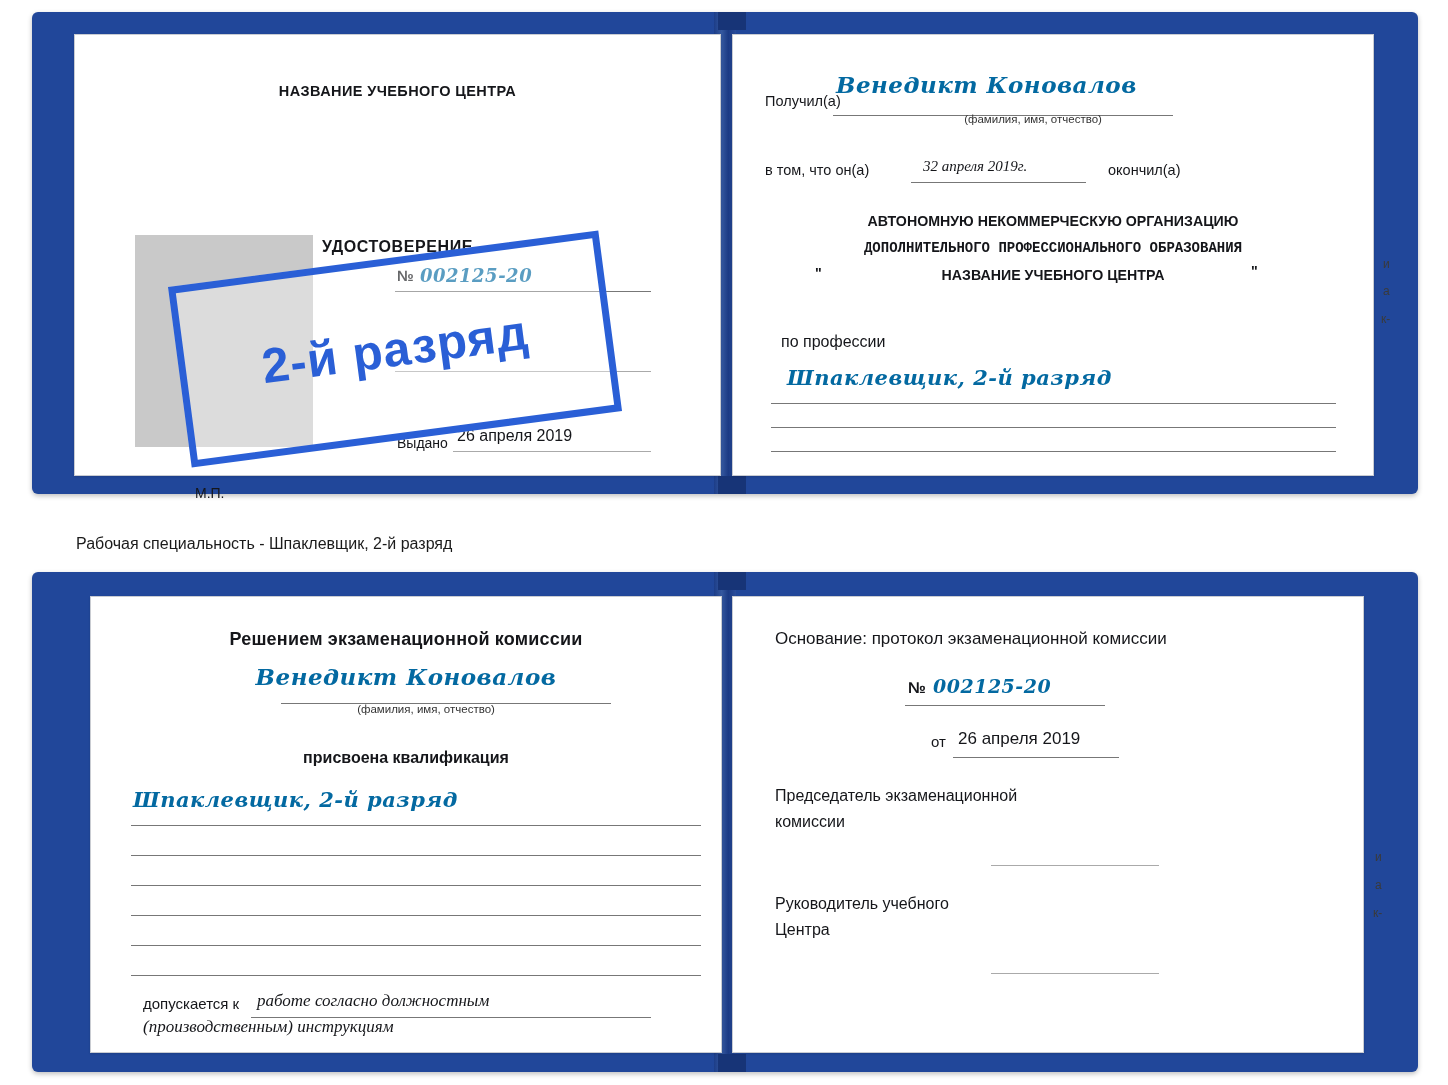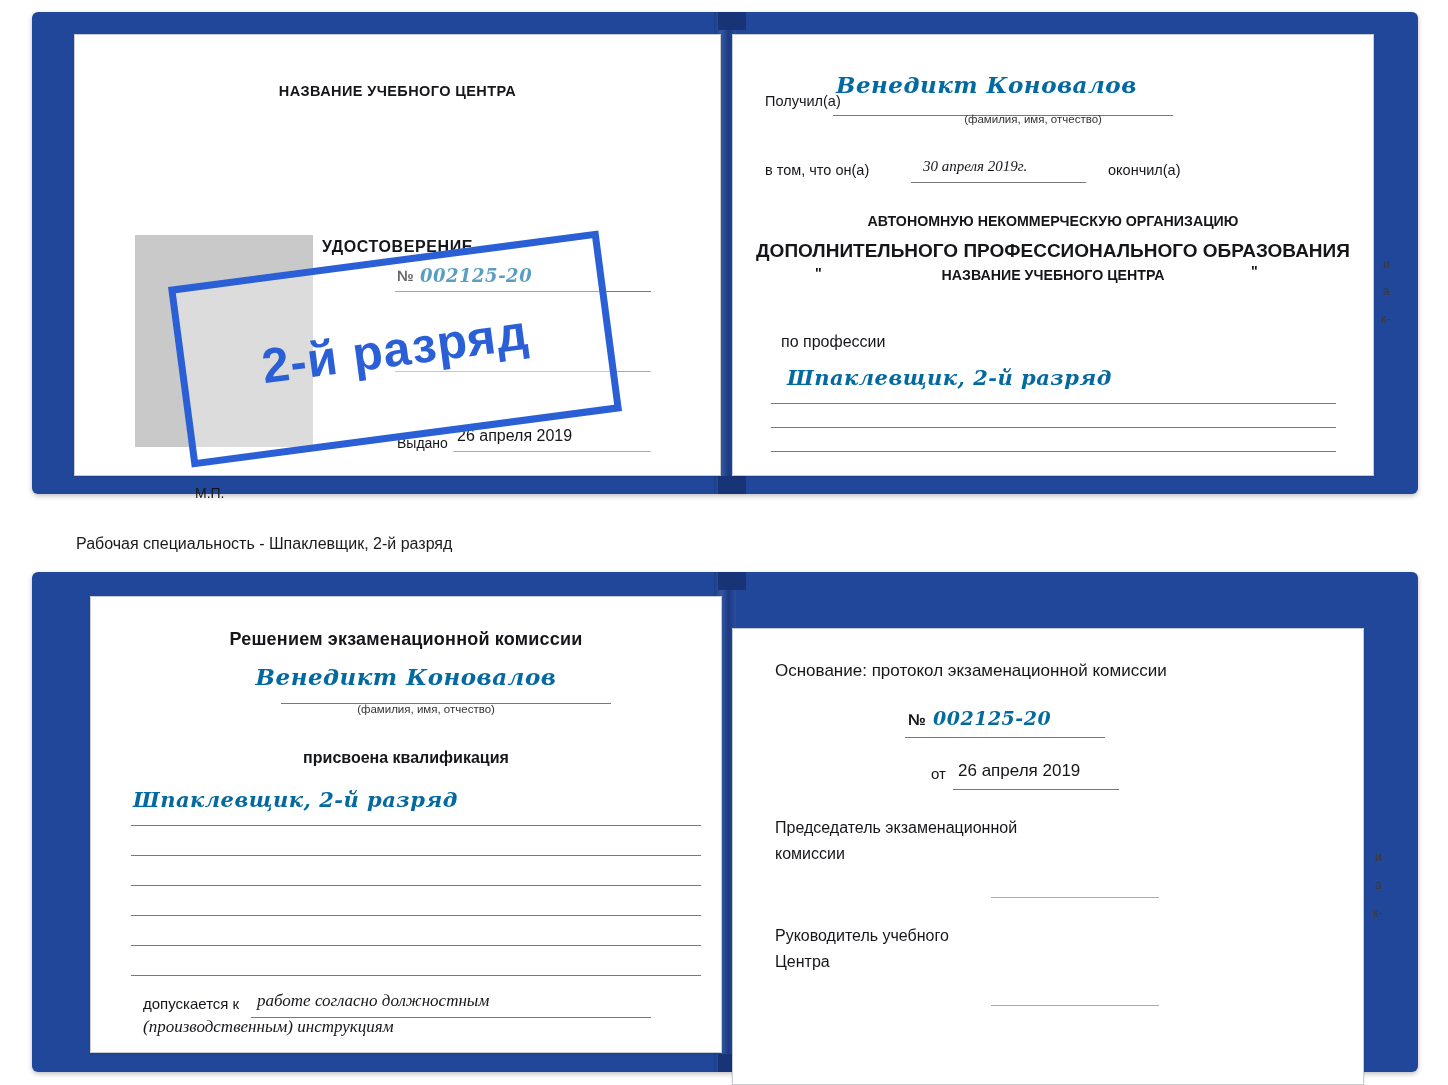--- a/index.html
+++ b/index.html
@@ -142,26 +142,26 @@
     </div>
 
     <div class="page" style="left:700px; top:22px; width:640px; height:440px;">
 
       <div class="t" style="left:32px; top:58px; font-size:14.5px;">Получил(а)</div>
       <div class="t hand" style="left:103px; top:36px; font-size:23px;">Венедикт Коновалов</div>
       <div class="line" style="left:100px; top:80px; width:340px;"></div>
       <div class="t smallcap center" style="left:180px; top:78px; width:240px;">(фамилия, имя, отчество)</div>
 
       <div class="t" style="left:32px; top:127px; font-size:14.5px;">в том, что он(а)</div>
-      <div class="t ital" style="left:190px; top:123px; font-size:15px;">30 апреля 2019г.</div>
+      <div class="t ital" style="left:190px; top:123px; font-size:15px;">32 апреля 2019г.</div>
       <div class="line" style="left:178px; top:147px; width:175px;"></div>
       <div class="t" style="left:375px; top:127px; font-size:14.5px;">окончил(а)</div>
 
       <div class="t center bold" style="left:30px; top:178px; width:580px; font-size:14.2px;">АВТОНОМНУЮ НЕКОММЕРЧЕСКУЮ ОРГАНИЗАЦИЮ</div>
-      <div class="t center bold" style="left:20px; top:205px; width:600px; font-size:19px;">ДОПОЛНИТЕЛЬНОГО ПРОФЕССИОНАЛЬНОГО ОБРАЗОВАНИЯ</div>
+      <div class="t center bold" style="left:20px; top:205px; width:600px; font-size:14px;font-family:Liberation Mono, monospace;">ДОПОЛНИТЕЛЬНОГО ПРОФЕССИОНАЛЬНОГО ОБРАЗОВАНИЯ</div>
       <div class="t bold" style="left:82px; top:230px; font-size:14.2px;">"</div>
       <div class="t center bold" style="left:30px; top:232px; width:580px; font-size:14.2px;">НАЗВАНИЕ УЧЕБНОГО ЦЕНТРА</div>
       <div class="t bold" style="left:518px; top:228px; font-size:14.2px;">"</div>
 
       <div class="t" style="left:48px; top:298px; font-size:16px;">по профессии</div>
       <div class="t hand" style="left:54px; top:330px; font-size:21px;">Шпаклевщик, 2-й разряд</div>
 
       <div class="line" style="left:38px; top:368px; width:565px;"></div>
       <div class="line" style="left:38px; top:392px; width:565px;"></div>
       <div class="line" style="left:38px; top:416px; width:565px;"></div>
@@ -201,21 +201,21 @@
       <div class="line" style="left:40px; top:318px; width:570px;"></div>
       <div class="line" style="left:40px; top:348px; width:570px;"></div>
       <div class="line" style="left:40px; top:378px; width:570px;"></div>
 
       <div class="t" style="left:52px; top:398px; font-size:15px;">допускается к</div>
       <div class="t ital" style="left:166px; top:394px; font-size:17px;">работе согласно должностным</div>
       <div class="line" style="left:160px; top:420px; width:400px;"></div>
       <div class="t ital" style="left:52px; top:420px; font-size:17px;">(производственным) инструкциям</div>
     </div>
 
-    <div class="page" style="left:700px; top:24px; width:630px; height:455px;margin-top:32px;">
+    <div class="page" style="left:700px; top:24px; width:630px; height:455px;">
 
       <div class="t" style="left:42px; top:32px; font-size:17px;">Основание: протокол экзаменационной комиссии</div>
 
       <div class="t bold" style="left:175px; top:82px; font-size:16px;">№</div>
       <div class="t hand" style="left:200px; top:78px; font-size:19px;">002125-20</div>
       <div class="line" style="left:172px; top:108px; width:200px;"></div>
 
       <div class="t" style="left:198px; top:136px; font-size:15px;">от</div>
       <div class="t" style="left:225px; top:132px; font-size:17px;">26 апреля 2019</div>
       <div class="line" style="left:220px; top:160px; width:166px;"></div>

